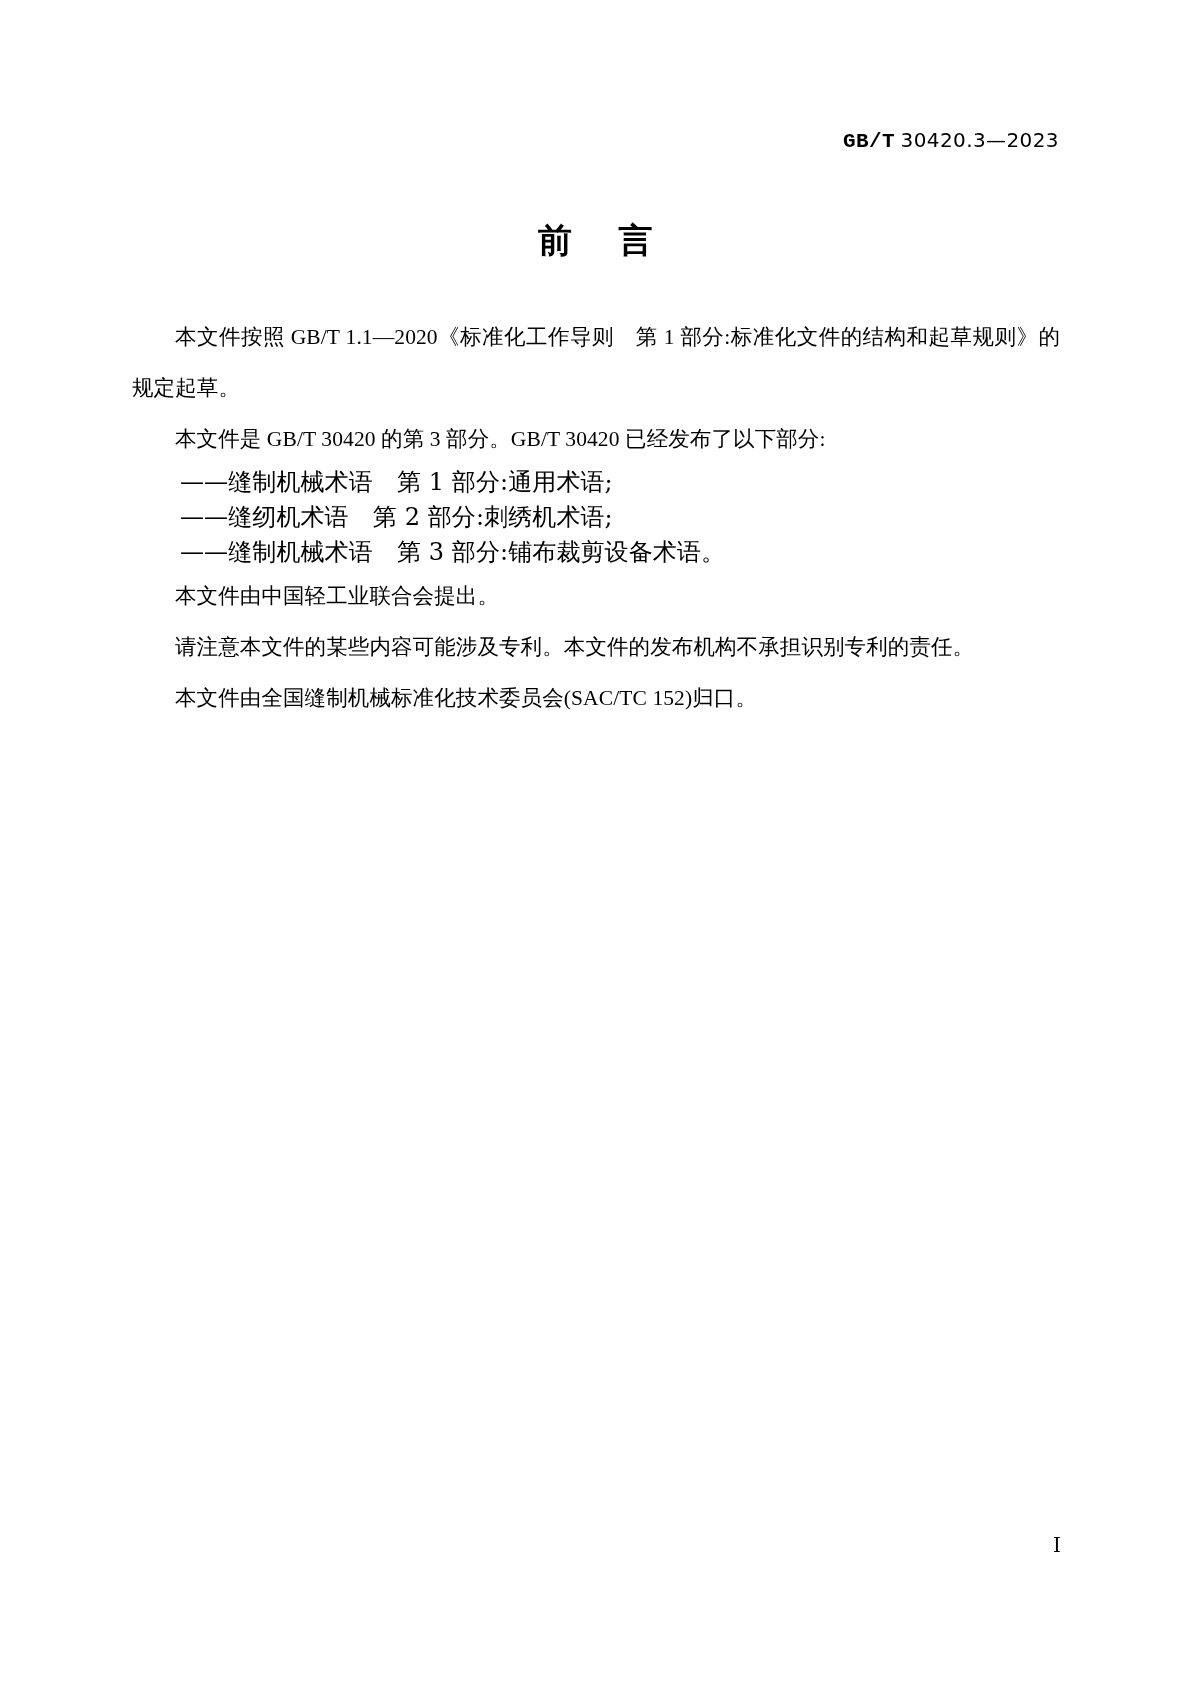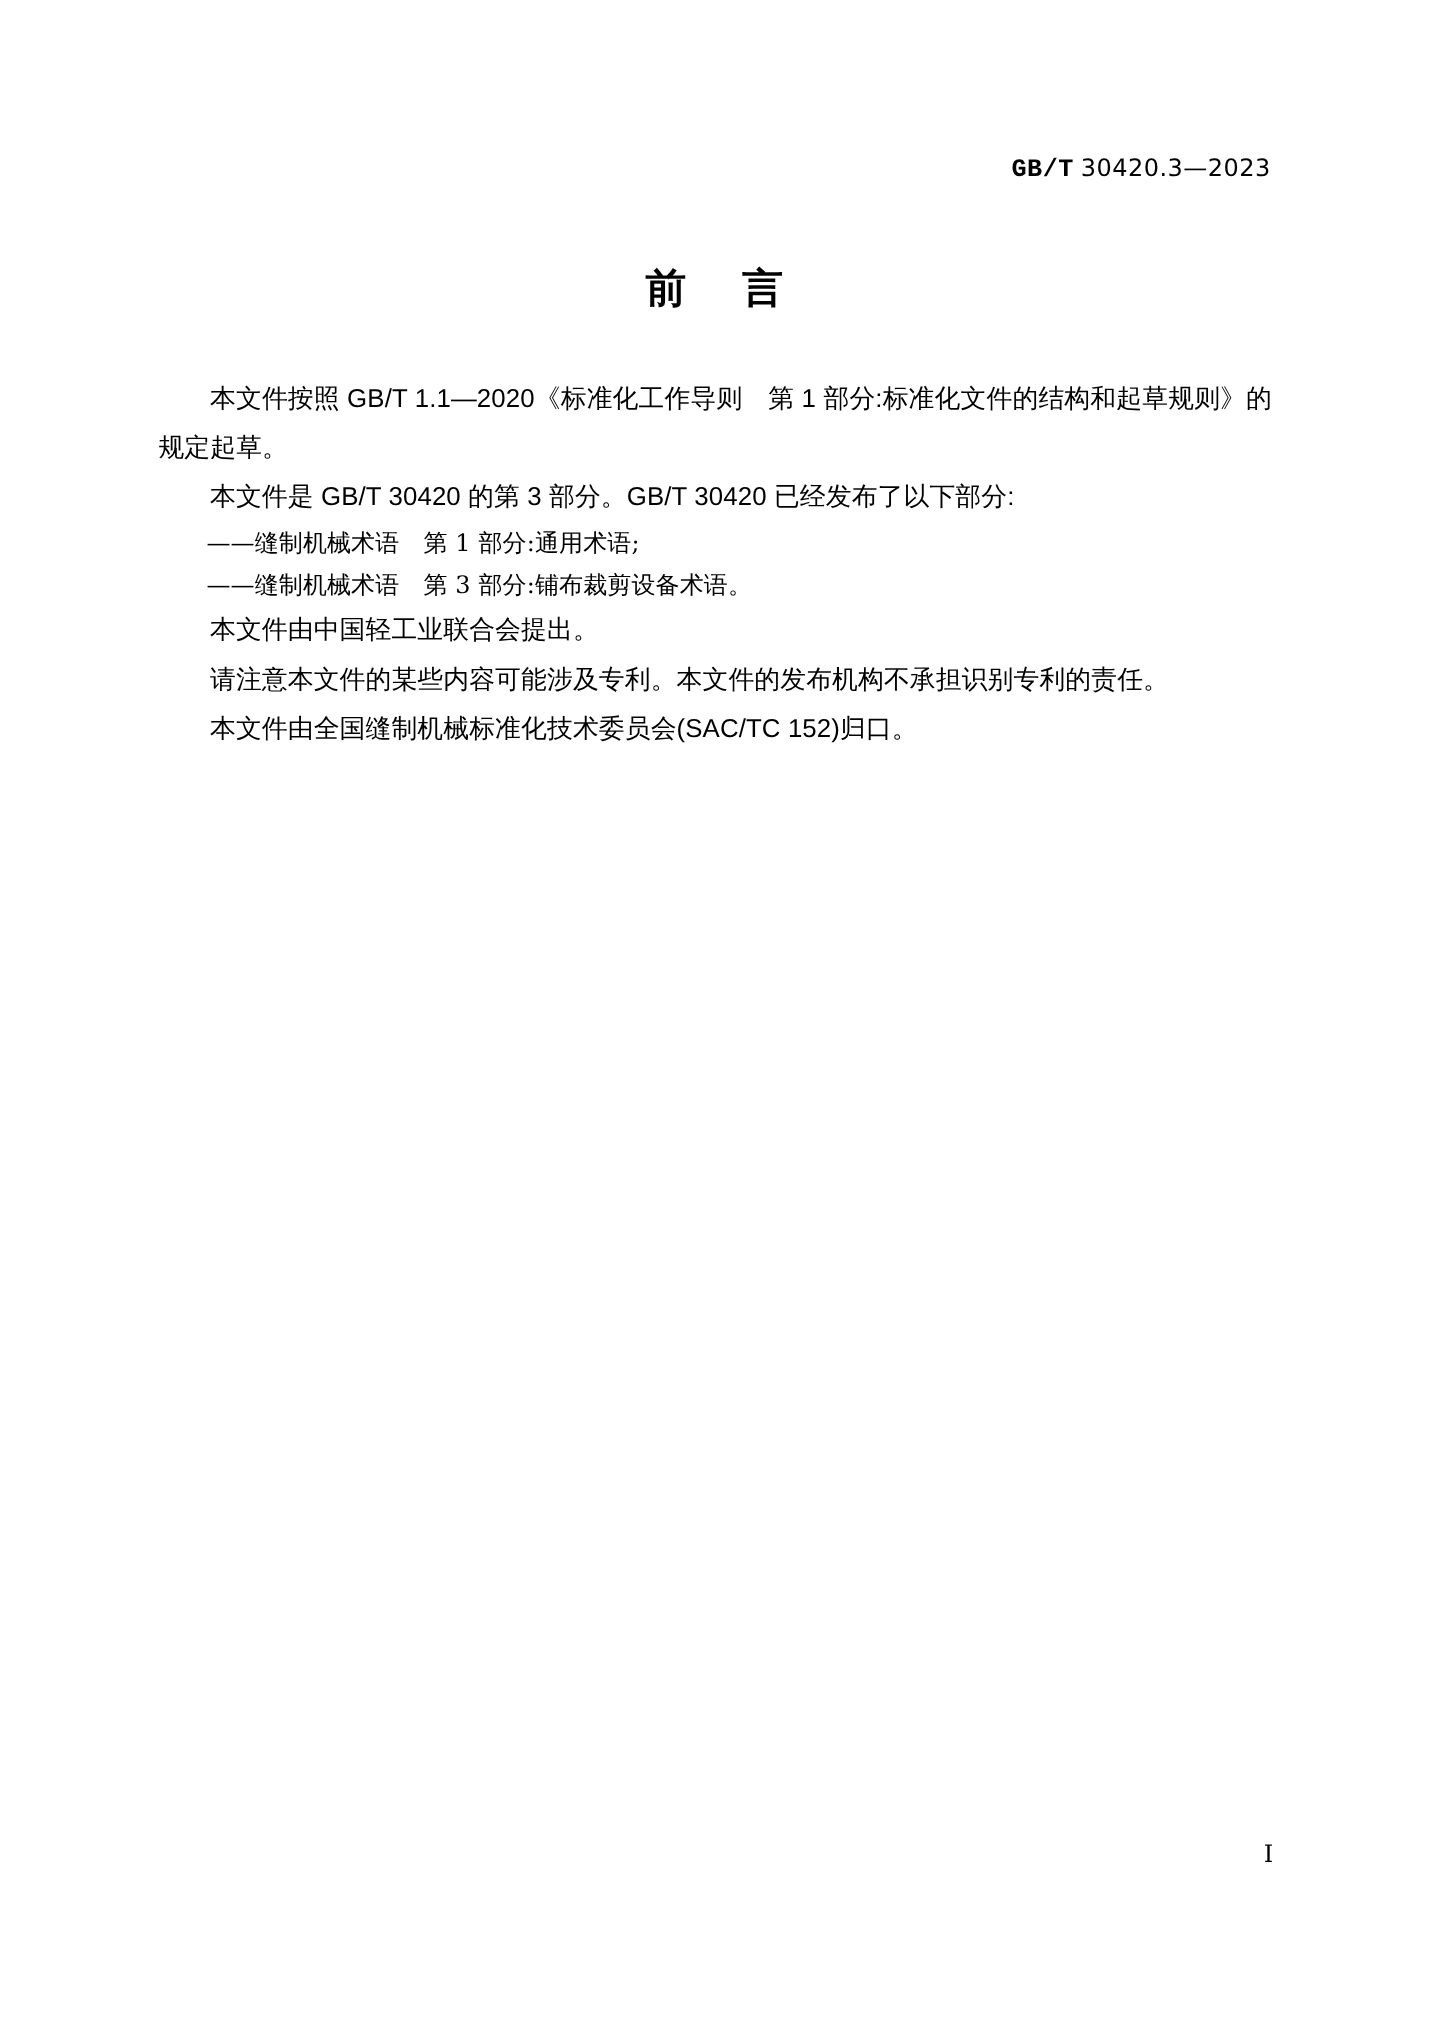--- a/index.html
+++ b/index.html
@@ -57,31 +57,31 @@
   .body-block {
     position: absolute;
     top: 312px;
     left: 132px;
     width: 928px;
   }
   p.para {
     margin: 0;
     padding: 0;
     font-size: 21.5px;
-    line-height: 41px;
+    line-height: 51px;
     text-align: justify;
     text-justify: inter-ideograph;
     text-indent: 2em;
     letter-spacing: 0.1px;
-    font-family: Liberation Sans, sans-serif;
+    font-family: Liberation Serif, serif;
   }
   p.item {
     margin: 0;
     padding: 0;
-    font-size: 20px;
+    font-size: 24px;
     line-height: 35.2px;
     text-indent: 2em;
     letter-spacing: 0.1px;
     white-space: nowrap;
     font-family: "DejaVu Serif", "Liberation Serif", serif;
   }
   
   .folio {
     position: absolute;
     bottom: 128px;
@@ -101,20 +101,21 @@
   </div>
 
   <div class="title">
     <span>前</span><span class="sp"></span><span>言</span>
   </div>
 
   <div class="body-block">
     <p class="para">本文件按照 GB/T 1.1—2020《标准化工作导则　第 1 部分:标准化文件的结构和起草规则》的规定起草。</p>
     <p class="para">本文件是 GB/T 30420 的第 3 部分。GB/T 30420 已经发布了以下部分:</p>
     <p class="item">——缝制机械术语　第 1 部分:通用术语;</p>
+    <p class="item">——缝纫机术语　第 2 部分:刺绣机术语;</p>
     <p class="item">——缝制机械术语　第 3 部分:铺布裁剪设备术语。</p>
     <p class="para">本文件由中国轻工业联合会提出。</p>
     <p class="para">请注意本文件的某些内容可能涉及专利。本文件的发布机构不承担识别专利的责任。</p>
     <p class="para">本文件由全国缝制机械标准化技术委员会(SAC/TC 152)归口。</p>
   </div>
 
   <div class="folio">I</div>
 
 </div>
 

